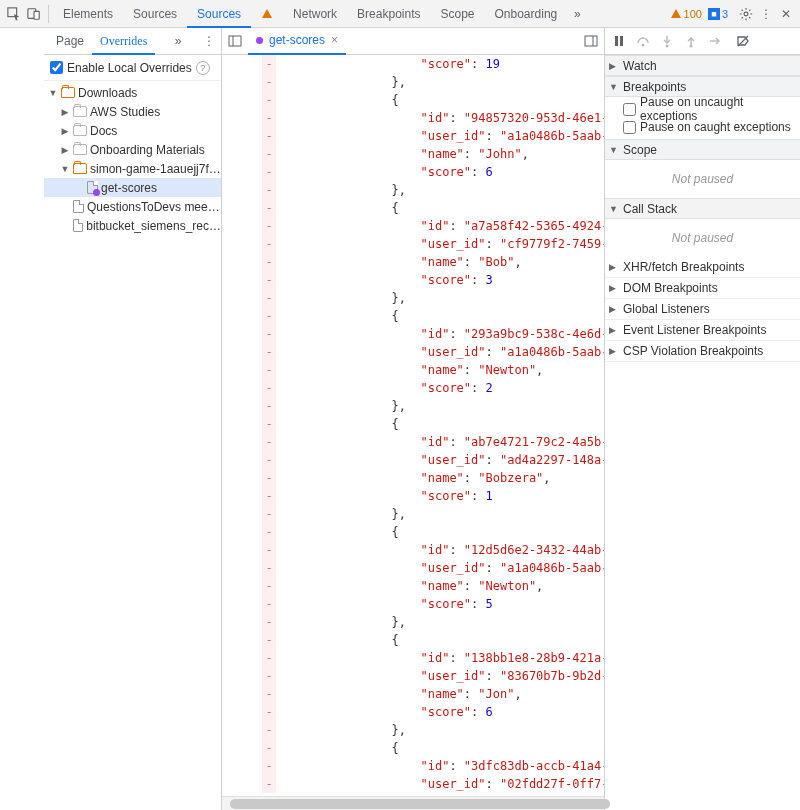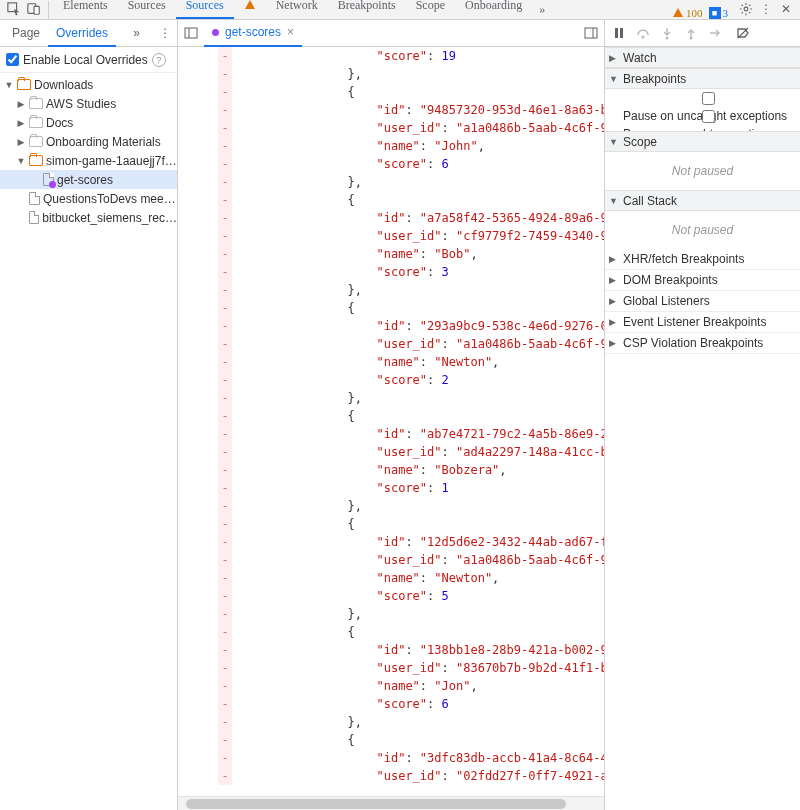--- a/index.html
+++ b/index.html
@@ -1,36 +1,36 @@
 <!DOCTYPE html>
 <html><head>
 <meta charset="utf-8">
 <style>
   * { box-sizing: border-box; margin: 0; padding: 0; }
   html, body { width: 800px; height: 810px; overflow: hidden; font-family: ".SFNSText", "Helvetica Neue", "Segoe UI", Arial, sans-serif; font-size: 12px; color: #333; background: #fff; }
   .root { display: flex; flex-direction: column; width: 100%; height: 100%; }
 
-  .top-tabs { display:flex; align-items:flex-end; height:20px; border-bottom:1px solid #d0d0d0; background:#f3f3f3; padding:0 4px; gap:0;font-family:Liberation Serif, serif; }
+  .top-tabs { display:flex; align-items:center; height:28px; border-bottom:1px solid #d0d0d0; background:#f3f3f3; padding:0 4px; gap:0; }
   .top-tabs .icon-btn { width:20px; height:20px; display:flex; align-items:center; justify-content:center; color:#5f6368;}
   .top-tabs .tab { padding:0 10px; height:28px; line-height:28px; color:#5f6368; cursor:default; }
   .top-tabs .tab.active { color:#1a73e8; border-bottom:2px solid #1a73e8; height:28px; }
   .top-tabs .tab.warn { display:flex; align-items:center; gap:20px;}
   .top-tabs .spacer { flex:1; }
   .warn-ico { width:12px; height:12px; }
   .count-warn { color:#b57b00; font-size:11px; display:flex; align-items:center; gap:2px;}
   .count-issue { color:#1a73e8; font-size:11px; display:flex; align-items:center; gap:2px; margin-left:6px;}
   .sq-badge { width:12px;height:12px; background:#1a73e8; color:#fff; font-size:9px; display:flex;align-items:center;justify-content:center;}
 
-  .body { flex:1; display:flex; min-height:0;}
+  .body { flex:1; display:flex; min-height:0;margin-left:44px;}
 
   
   .left-col { width:178px; border-right:1px solid #d0d0d0; display:flex;flex-direction:column; min-height:0;}
   .left-tabs { display:flex; align-items:center; height:27px; border-bottom:1px solid #d0d0d0; padding:0 4px; gap:0;}
   .left-tabs .lt { padding:0 8px; height:27px; line-height:27px; color:#5f6368;}
-  .left-tabs .lt.active{ color:#1a73e8; border-bottom:2px solid #1a73e8;}
+  .left-tabs .lt.active{ color:#1a73e8; border-bottom:2px solid #1a73e8;font-family:Liberation Serif, serif;}
   .left-tabs .more { margin-left:auto; width:16px; text-align:center; color:#5f6368; }
 
   .override-row { display:flex; align-items:center; height:26px; padding:0 6px; gap:4px; border-bottom:1px solid #eee;}
   .override-row input[type=checkbox]{ accent-color:#1a73e8;}
   .help-ico { width:14px;height:14px; border:1px solid #aaa; border-radius:50%; font-size:9px; display:flex;align-items:center;justify-content:center; color:#888;}
 
   .tree { flex:1; overflow:auto; padding-top:2px;}
   .tree-row { display:flex; align-items:center; height:19px; padding-left:4px; gap:3px; white-space:nowrap;}
   .tree-row.d1{ padding-left:16px;} .tree-row.d2{ padding-left:30px;}
   .tree-tri { width:10px; font-size:9px; color:#666; text-align:center;}
@@ -69,21 +69,21 @@
 
   
   .right-col{ width:195px; display:flex; flex-direction:column;}
   .debug-bar{ height:27px; border-bottom:1px solid #d0d0d0; display:flex; align-items:center; gap:8px; padding:0 6px; color:#888;}
   .debug-bar .di{ width:16px; display:flex; align-items:center; justify-content:center;}
   .dbg-icon{ width:14px; height:14px;}
 
   .panel-hdr{ background:#f1f3f4; border-top:1px solid #e0e0e0; border-bottom:1px solid #e0e0e0; height:21px; display:flex; align-items:center; padding:0 4px; gap:4px; color:#333;}
   .panel-hdr .tri{ width:10px; font-size:9px; color:#666;}
   .panel-body{ padding:3px 6px 3px 18px; }
-  .panel-body label{ display:flex; gap:4px; height:18px;flex-direction:column;}
+  .panel-body label{ display:flex; align-items:center; gap:4px; height:18px;}
   .not-paused{ text-align:center; color:#999; font-style:italic; padding:12px 0;}
   .sect-item{ display:flex; align-items:center; height:21px; padding:0 4px; gap:4px; border-bottom:1px solid #eee; }
   .sect-item .tri{ width:10px; font-size:9px; color:#666;}
 
   svg{ display:block;}
 </style>
 </head>
 <body>
 
 <div class="root">

